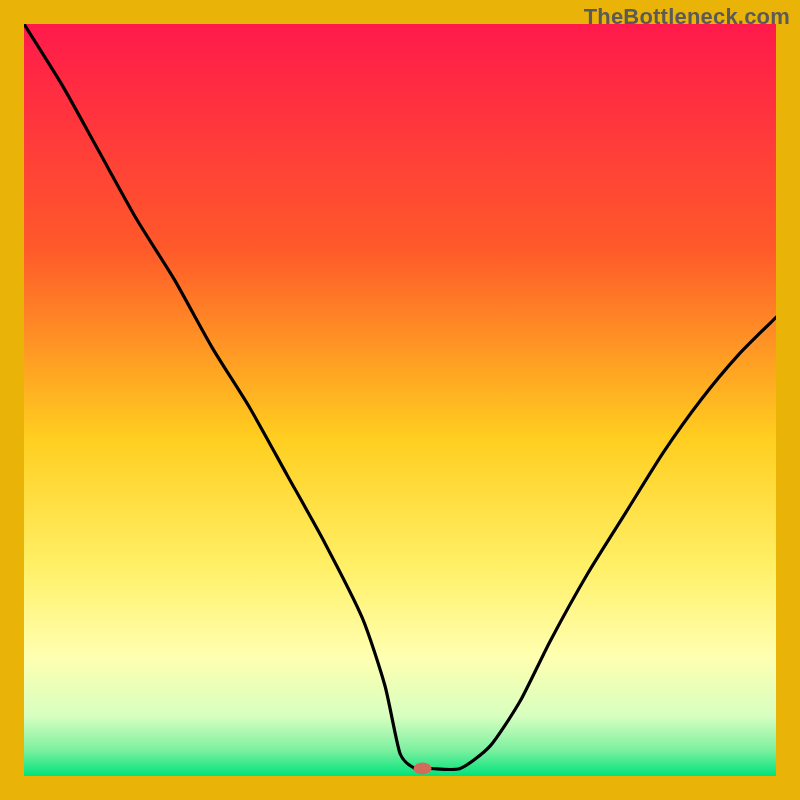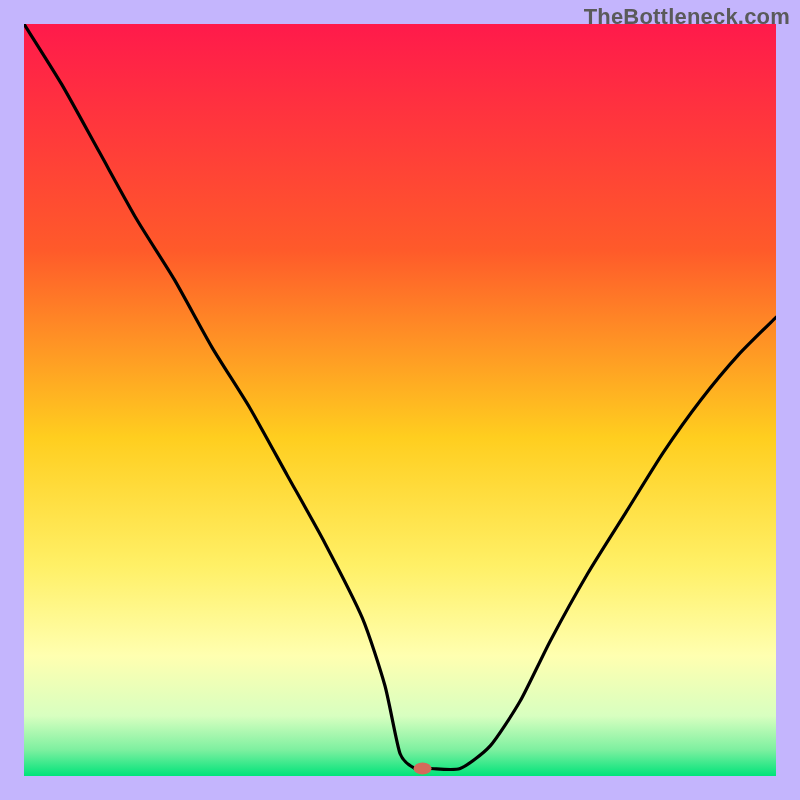--- a/index.html
+++ b/index.html
@@ -8,21 +8,21 @@
     width: 800px;
     height: 800px;
     overflow: hidden;
     background: #000;
     font-family: Arial, Helvetica, sans-serif;
   }
   .frame {
     position: relative;
     width: 800px;
     height: 800px;
-    background: #c4b5fd;
+    background: #eab308;
   }
   .plot-area {
     position: absolute;
     left: 24px;
     top: 24px;
     width: 752px;
     height: 752px;
   }
   .watermark {
     position: absolute;

